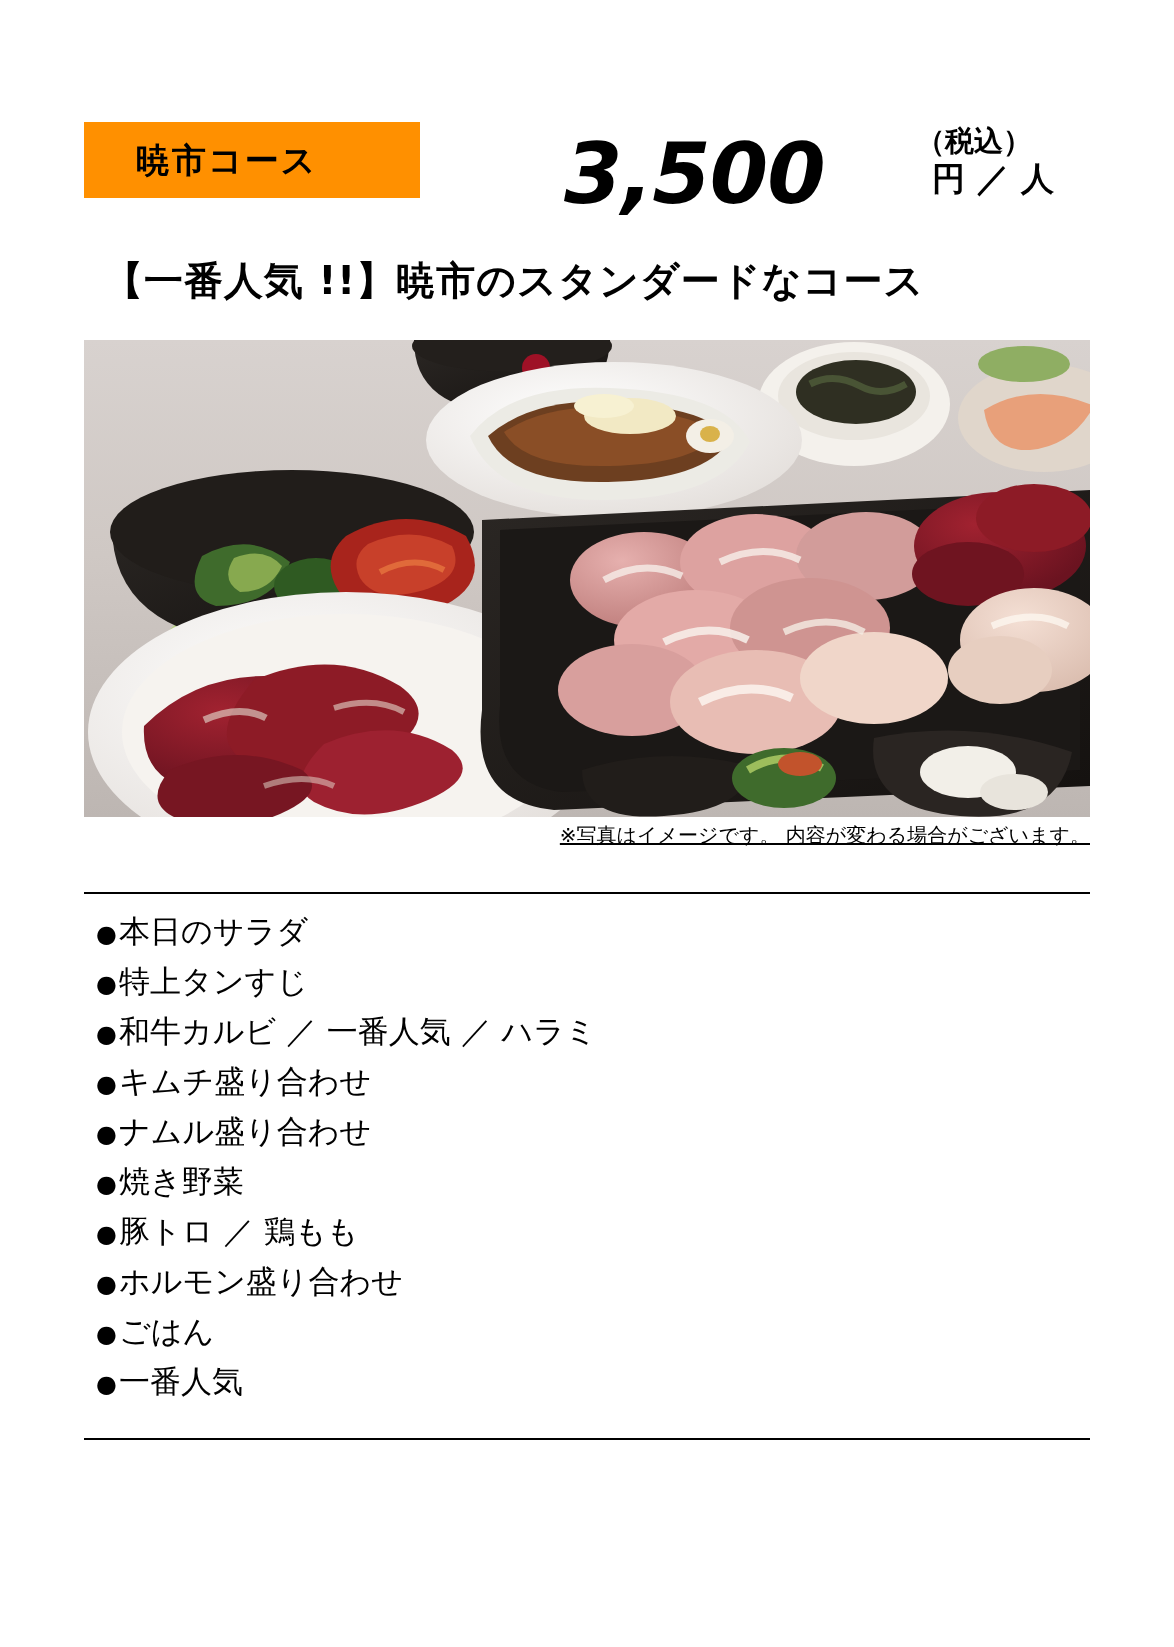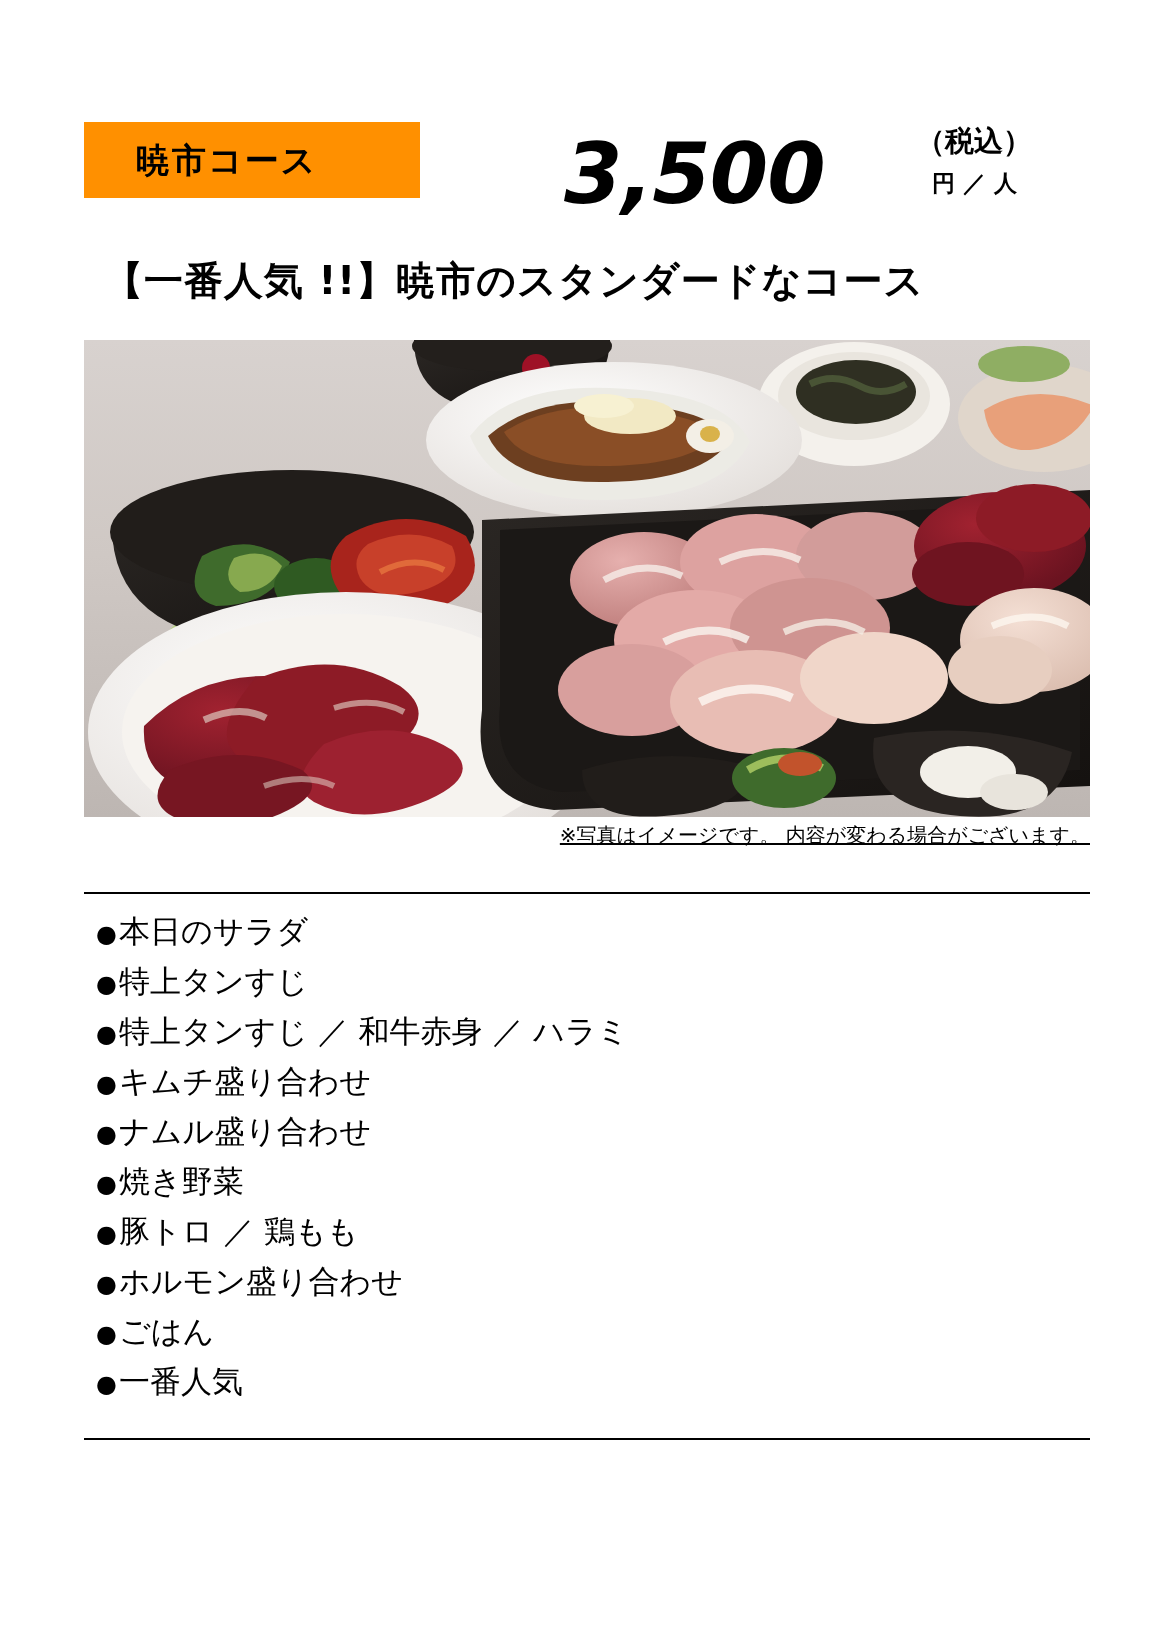--- a/index.html
+++ b/index.html
@@ -76,24 +76,24 @@
     top: 8px;
     font-family: "DejaVu Sans", sans-serif;
     font-weight: bold;
     font-size: 29px;
     line-height: 1;
     margin-top: 7px;
   }
   .price-unit {
     position: absolute;
     left: 368px;
-    top: 60px;
-    font-family: "DejaVu Sans", sans-serif;
-    font-weight: bold;
-    font-size: 23px;
+    top: 50px;
+    font-family: "DejaVu Sans", sans-serif;
+    font-weight: bold;
+    font-size: 33px;
     line-height: 1;
     white-space: nowrap;
   }
 
   
   .catch-copy {
     position: absolute;
     left: 104px;
     top: 258px;
     width: 1000px;
@@ -332,21 +332,21 @@
       <span class="menu-text">本日のサラダ</span>
     </div>
 
     <div class="menu-item">
       <span class="menu-bullet">●</span>
       <span class="menu-text">特上タンすじ</span>
     </div>
 
     <div class="menu-item">
       <span class="menu-bullet">●</span>
-      <span class="menu-text">特上タンすじ ／ 和牛赤身 ／ ハラミ</span>
+      <span class="menu-text">和牛カルビ ／ 一番人気 ／ ハラミ</span>
     </div>
 
     <div class="menu-item">
       <span class="menu-bullet">●</span>
       <span class="menu-text">キムチ盛り合わせ</span>
     </div>
 
     <div class="menu-item">
       <span class="menu-bullet">●</span>
       <span class="menu-text">ナムル盛り合わせ</span>

